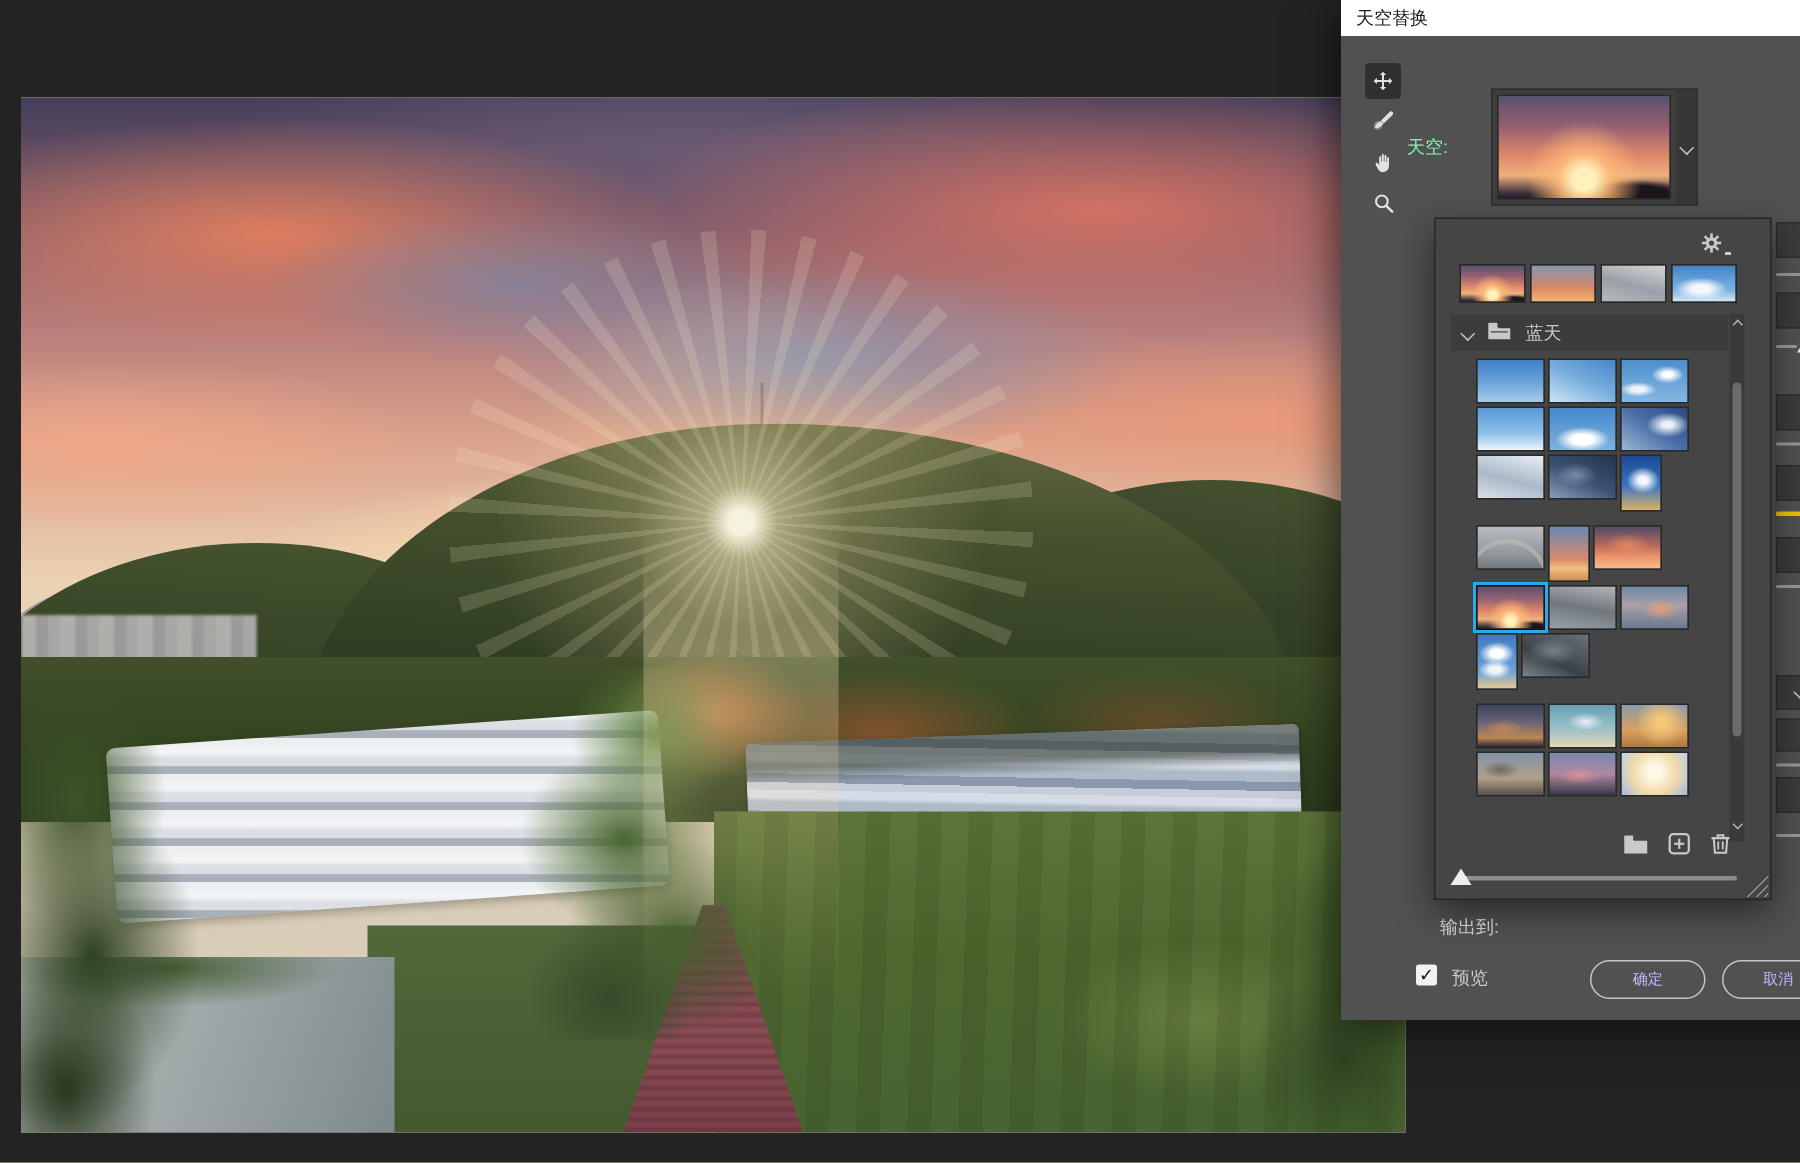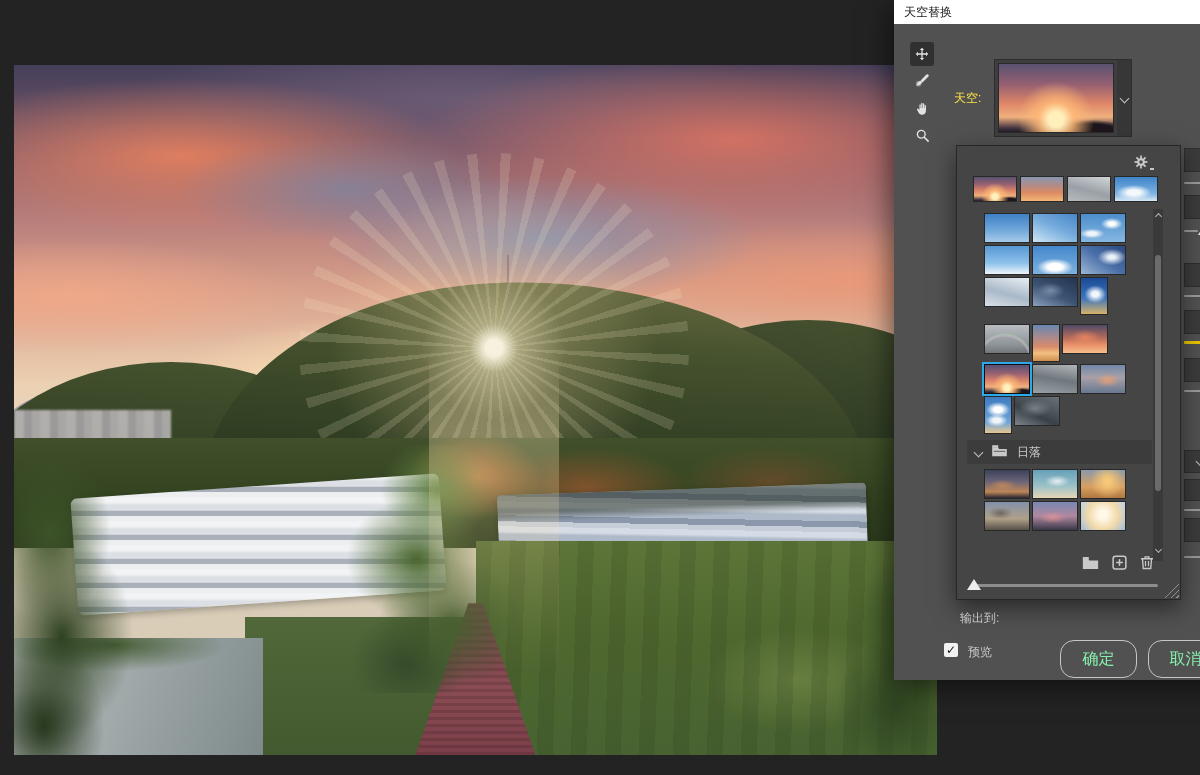--- a/index.html
+++ b/index.html
@@ -88,21 +88,21 @@
   .dialog{position:absolute;left:858px;top:0;width:342px;height:680px;background:#515151;
     box-shadow:-4px 6px 26px rgba(0,0,0,.55);color:#cfcfcf;font-size:12px;margin-left:36px;}
   .titlebar{position:absolute;left:0;top:0;width:100%;height:24px;background:#ffffff;display:flex;align-items:center;padding:0 10px;box-sizing:border-box;}
   .titlebar .t{color:#1a1a1a;font-size:12px;}
   .titlebar .x{margin-left:auto;color:#1a1a1a;font-size:14px;line-height:1;cursor:default;}
 
   .tool{position:absolute;left:16px;width:24px;height:24px;border-radius:3px;display:flex;align-items:center;justify-content:center;}
   .tool.selected{background:#303030;}
   .tool svg{display:block;}
 
-  .sky-label{position:absolute;left:60px;top:90px;color:#fde047;}
+  .sky-label{position:absolute;left:44px;top:90px;color:#86efac;}
   .preview{position:absolute;left:100px;top:59px;width:138px;height:78px;background:#3e3e3e;border:1px solid #2d2d2d;display:flex;box-sizing:border-box;}
   .preview .img{flex:1;margin:3px;border:1px solid #2a2a2a;}
   .preview .dd{width:14px;background:#373737;display:flex;align-items:center;justify-content:center;}
   .chev{width:6px;height:6px;border-right:1.5px solid #c4c4c4;border-bottom:1.5px solid #c4c4c4;transform:rotate(45deg);display:inline-block;flex:none;}
   .chev.up{transform:rotate(-135deg);}
 
   
   .rfield{position:absolute;left:290px;width:36px;height:24px;background:#3b3b3b;border:1px solid #2e2e2e;box-sizing:border-box;}
   .rslider{position:absolute;left:290px;width:22px;height:2px;background:#9a9a9a;border-radius:1px;}
   .rslider.yellow{height:3px;background:var(--temp-yellow,#e8c300);}
@@ -133,21 +133,21 @@
   .ps-thumb{position:absolute;left:10px;bottom:9px;width:0;height:0;border-left:7px solid transparent;border-right:7px solid transparent;border-bottom:11px solid #ededed;}
   .grip{position:absolute;right:1px;bottom:1px;width:15px;height:15px;
     background:repeating-linear-gradient(135deg, rgba(0,0,0,0) 0 3px, #8f8f8f 3px 4px);
     clip-path:polygon(100% 0,100% 100%,0 100%);}
 
   .output-label{position:absolute;left:66px;top:610px;color:#c8c8c8;}
   .output-select{position:absolute;left:127px;top:603px;width:198px;height:25px;background:#4d4d4d;border:1px solid #787878;display:flex;align-items:center;padding:0 10px;box-sizing:border-box;color:#dcdcdc;}
   .output-select .chev{margin-left:auto;}
   .checkbox{position:absolute;left:50px;top:643px;width:14px;height:14px;background:#f2f2f2;border-radius:2px;color:#111;font-size:12px;line-height:14px;text-align:center;font-weight:bold;}
   .preview-label{position:absolute;left:74px;top:644px;color:#c8c8c8;}
-  .btn{position:absolute;top:640px;height:38px;border:1px solid #c6c6c6;border-radius:14px;background:transparent;color:#86efac;font-size:16px;display:flex;align-items:center;justify-content:center;box-sizing:border-box;font-family:inherit;}
+  .btn{position:absolute;top:640px;height:26px;border:1px solid #c6c6c6;border-radius:14px;background:transparent;color:#c4b5fd;font-size:10px;display:flex;align-items:center;justify-content:center;box-sizing:border-box;font-family:inherit;}
   .btn.ok{left:166px;width:77px;}
   .btn.cancel{left:254px;width:75px;}
 
   
   .t-sunset-rays{background:
     radial-gradient(circle at 50% 82%, #fff0bc 0 9%, rgba(255,186,120,.85) 22%, rgba(255,186,120,0) 48%),
     radial-gradient(ellipse 60% 30% at 80% 100%, #1d171d 40%, rgba(29,23,29,0) 60%),
     linear-gradient(180deg,#585270 0%,#966072 30%,#de8668 58%,#efb07c 78%,#463844 94%,#241d24 100%);}
   .t-dusk-orange{background:linear-gradient(180deg,#8697af 0%,#b98a84 40%,#dd8a62 65%,#f2b677 100%);}
   .t-overcast-gray{background:linear-gradient(195deg,#d2d6d9 0%,#9aa0a6 55%,#b7bbbf 100%);}
@@ -287,68 +287,68 @@
 
     <div class="recent">
         <div class="thumb t-sunset-rays"></div>
         <div class="thumb t-dusk-orange"></div>
         <div class="thumb t-overcast-gray"></div>
         <div class="thumb t-blue-cumulus"></div>
       </div>
 
     <div class="sky-list">
         <div class="category">
-          <div class="cat-body">
-            <div class="thumb-row">
-              <div class="thumb t-blue-plain"></div>
-              <div class="thumb t-blue-wisps"></div>
-              <div class="thumb t-blue-scattered"></div>
-            </div>
-            <div class="thumb-row">
-              <div class="thumb t-blue-horizon"></div>
-              <div class="thumb t-blue-puffy"></div>
-              <div class="thumb t-blue-dramatic"></div>
-            </div>
-            <div class="thumb-row">
-              <div class="thumb t-white-haze"></div>
-              <div class="thumb t-dark-wisps"></div>
-              <div class="thumb t-deep-vertical tall"></div>
-            </div>
-          </div>
-        </div>
-        <div class="category">
-          <div class="cat-body">
-            <div class="thumb-row">
-              <div class="thumb t-rainbow"></div>
-              <div class="thumb t-dusk-tall tall"></div>
-              <div class="thumb t-orange-spread"></div>
-            </div>
-            <div class="thumb-row">
-              <div class="thumb t-sunset-rays selected"></div>
-              <div class="thumb t-storm-gray"></div>
-              <div class="thumb t-dusk-blue"></div>
-            </div>
-            <div class="thumb-row">
-              <div class="thumb t-cloud-tall tall"></div>
-              <div class="thumb t-storm-dark"></div>
-            </div>
-          </div>
-        </div>
-        <div class="category">
           <div class="cat-header">
             <span class="chev"></span>
   <span>
     <svg width="17" height="13" viewBox="0 0 20 16">
                 <path fill="#c9c9c9" d="M1 4h7l1.5 2H19v9H1z"></path>
                 <rect x="1" y="1.5" width="7.5" height="3" fill="#c9c9c9"></rect>
                 <line x1="3" y1="9" x2="17" y2="9" stroke="#454545" stroke-width="1"></line>
               </svg>
   </span>
-<span class="cat-label">日落</span>
+<span class="cat-label">蓝天</span>
           </div>
+          <div class="cat-body">
+            <div class="thumb-row">
+              <div class="thumb t-blue-plain"></div>
+              <div class="thumb t-blue-wisps"></div>
+              <div class="thumb t-blue-scattered"></div>
+            </div>
+            <div class="thumb-row">
+              <div class="thumb t-blue-horizon"></div>
+              <div class="thumb t-blue-puffy"></div>
+              <div class="thumb t-blue-dramatic"></div>
+            </div>
+            <div class="thumb-row">
+              <div class="thumb t-white-haze"></div>
+              <div class="thumb t-dark-wisps"></div>
+              <div class="thumb t-deep-vertical tall"></div>
+            </div>
+          </div>
+        </div>
+        <div class="category">
+          <div class="cat-body">
+            <div class="thumb-row">
+              <div class="thumb t-rainbow"></div>
+              <div class="thumb t-dusk-tall tall"></div>
+              <div class="thumb t-orange-spread"></div>
+            </div>
+            <div class="thumb-row">
+              <div class="thumb t-sunset-rays selected"></div>
+              <div class="thumb t-storm-gray"></div>
+              <div class="thumb t-dusk-blue"></div>
+            </div>
+            <div class="thumb-row">
+              <div class="thumb t-cloud-tall tall"></div>
+              <div class="thumb t-storm-dark"></div>
+            </div>
+          </div>
+        </div>
+        <div class="category">
           <div class="cat-body">
             <div class="thumb-row">
               <div class="thumb t-sunset-dark"></div>
               <div class="thumb t-teal-even"></div>
               <div class="thumb t-orange-glow"></div>
             </div>
             <div class="thumb-row">
               <div class="thumb t-dusk-spots"></div>
               <div class="thumb t-purple-dusk"></div>
               <div class="thumb t-bright-haze"></div>

